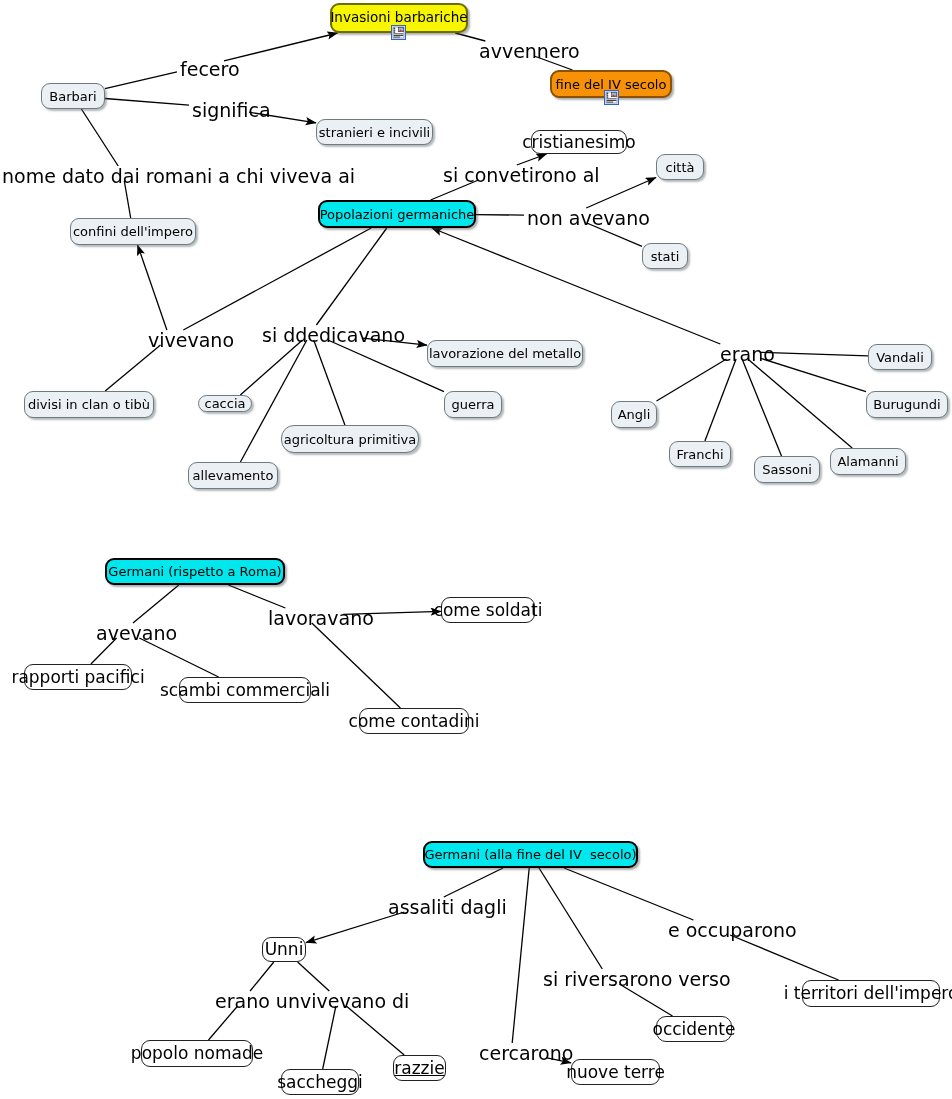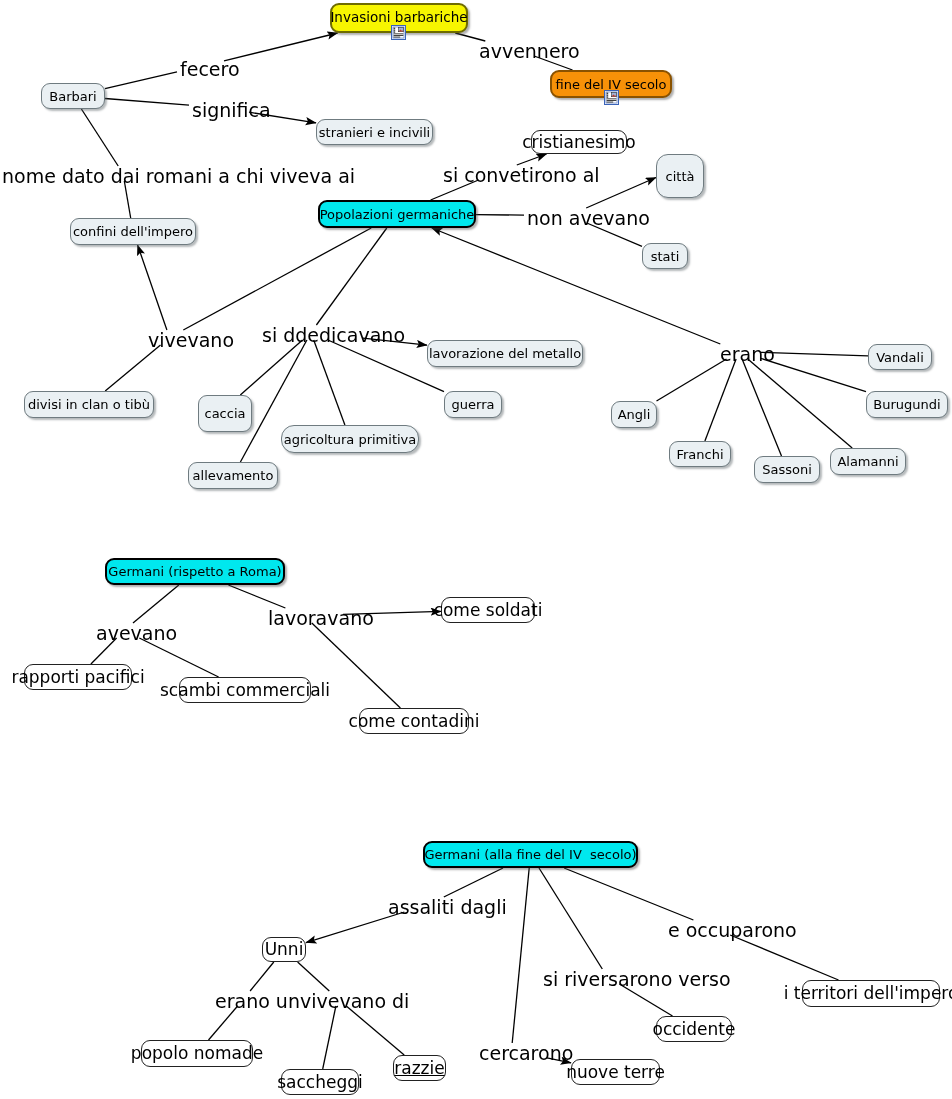--- a/index.html
+++ b/index.html
@@ -142,30 +142,30 @@
         <line x1="335.9" y1="1006.0" x2="322.7" y2="1069.0" stroke="#000000" stroke-width="1.3" fill="none"></line>
         <line x1="346.3" y1="1006.0" x2="404.2" y2="1055.0" stroke="#000000" stroke-width="1.3" fill="none"></line>
       </g>
   </svg>
   <div id="nodes-layer">
       <div class="node style-yellow" style="left: 330px; top: 3px; width: 138px; height: 30px;"><span class="txt">Invasioni barbariche</span></div>
       <div class="node style-grey" style="left: 41px; top: 83px; width: 64px; height: 26px;"><span class="txt">Barbari</span></div>
       <div class="node style-orange" style="left: 550px; top: 70px; width: 122px; height: 28px;"><span class="txt">fine del IV secolo</span></div>
       <div class="node style-grey" style="left: 316px; top: 119px; width: 117px; height: 26px;"><span class="txt">stranieri e incivili</span></div>
       <div class="node style-plain" style="left: 531px; top: 130px; width: 96px; height: 24px;"><span class="txt">cristianesimo</span></div>
-      <div class="node style-grey" style="left: 656px; top: 154px; width: 48px; height: 44px; border-radius: 12px;"><span class="txt">città</span></div>
+      <div class="node style-grey" style="left: 656px; top: 154px; width: 48px; height: 26px;"><span class="txt">città</span></div>
       <div class="node style-cyan" style="left: 318px; top: 200px; width: 158px; height: 28px;"><span class="txt">Popolazioni germaniche</span></div>
       <div class="node style-grey" style="left: 70px; top: 218px; width: 126px; height: 27px;"><span class="txt">confini dell'impero</span></div>
       <div class="node style-grey" style="left: 642px; top: 243px; width: 46px; height: 26px;"><span class="txt">stati</span></div>
       <div class="node style-grey" style="left: 427px; top: 340px; width: 156px; height: 27px;"><span class="txt">lavorazione del metallo</span></div>
       <div class="node style-grey" style="left: 868px; top: 344px; width: 64px; height: 26px;"><span class="txt">Vandali</span></div>
       <div class="node style-grey" style="left: 24px; top: 391px; width: 130px; height: 27px;"><span class="txt">divisi in clan o tibù</span></div>
       <div class="node style-grey" style="left: 444px; top: 391px; width: 58px; height: 27px;"><span class="txt">guerra</span></div>
       <div class="node style-grey" style="left: 866px; top: 391px; width: 82px; height: 27px;"><span class="txt">Burugundi</span></div>
-      <div class="node style-grey" style="left: 198px; top: 395px; width: 54px; height: 37px;"><span class="txt">caccia</span></div>
+      <div class="node style-grey" style="left: 198px; top: 395px; width: 54px; height: 17px;"><span class="txt">caccia</span></div>
       <div class="node style-grey" style="left: 611px; top: 401px; width: 46px; height: 27px;"><span class="txt">Angli</span></div>
       <div class="node style-grey" style="left: 281px; top: 425px; width: 138px; height: 28px; border-radius: 13px;"><span class="txt">agricoltura primitiva</span></div>
       <div class="node style-grey" style="left: 669px; top: 441px; width: 62px; height: 26px;"><span class="txt">Franchi</span></div>
       <div class="node style-grey" style="left: 830px; top: 448px; width: 76px; height: 27px;"><span class="txt">Alamanni</span></div>
       <div class="node style-grey" style="left: 188px; top: 462px; width: 90px; height: 27px;"><span class="txt">allevamento</span></div>
       <div class="node style-grey" style="left: 754px; top: 456px; width: 66px; height: 27px;"><span class="txt">Sassoni</span></div>
       <div class="node style-cyan" style="left: 105px; top: 558px; width: 180px; height: 27px;"><span class="txt">Germani (rispetto a Roma)</span></div>
       <div class="node style-plain" style="left: 441px; top: 597px; width: 94px; height: 26px;"><span class="txt">come soldati</span></div>
       <div class="node style-plain" style="left: 24px; top: 664px; width: 108px; height: 26px;"><span class="txt">rapporti pacifici</span></div>
       <div class="node style-plain" style="left: 179px; top: 677px; width: 132px; height: 26px;"><span class="txt">scambi commerciali</span></div>

